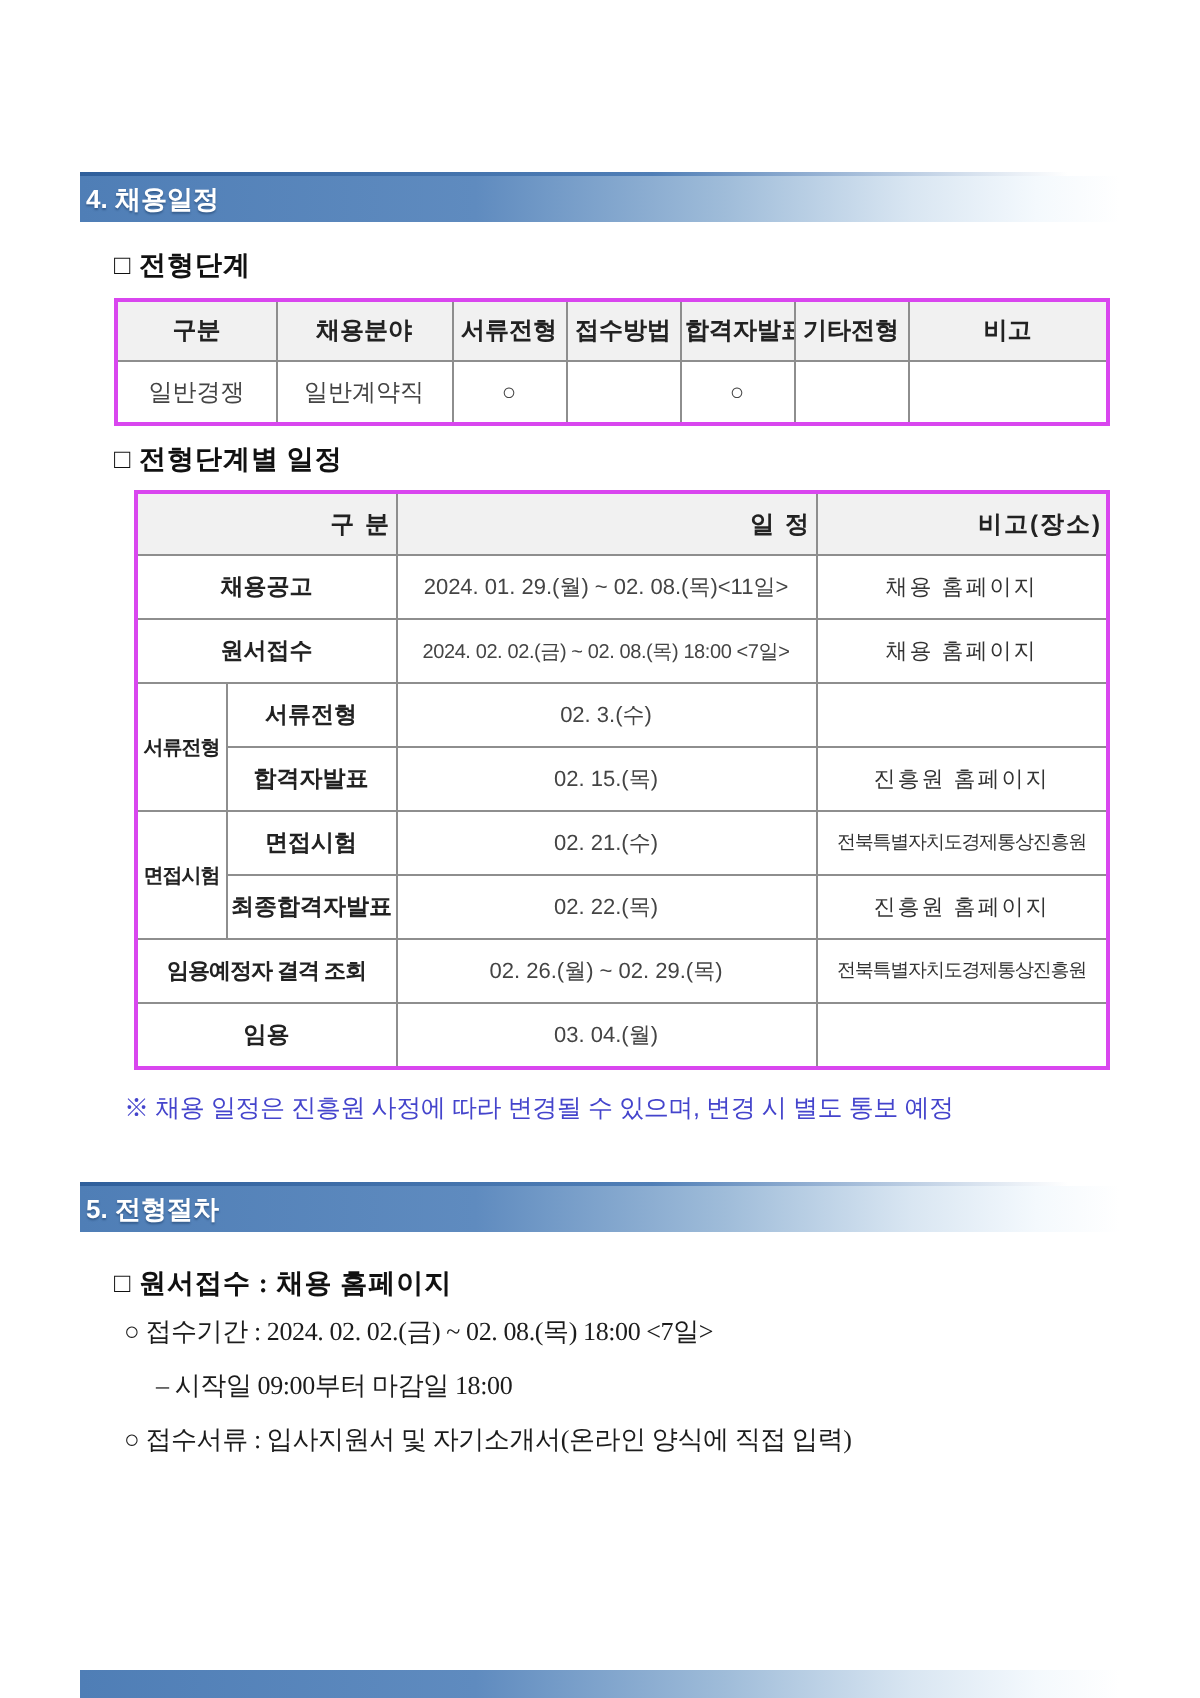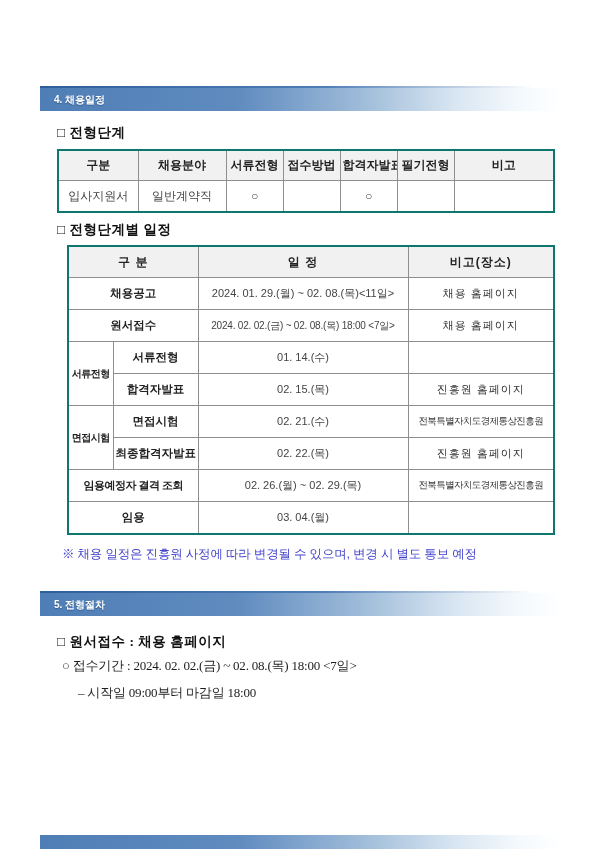--- a/index.html
+++ b/index.html
@@ -3,38 +3,38 @@
 <meta charset="utf-8">
 <style>
   html,body{margin:0;padding:0;background:#fff;}
   .page{position:relative;width:600px;height:849px;background:#fff;overflow:hidden;
         font-family:"Liberation Serif",serif;color:#222;}
   
   .section-bar{position:absolute;left:40px;width:520px;height:23px;
     background:linear-gradient(to right,#4f7eb6 0%,#5f8bbf 38%,#9fbcd9 62%,#d9e6f2 80%,#f4f9fd 92%,#ffffff 100%);}
   .section-bar::before{content:"";position:absolute;left:0;top:-2px;width:100%;height:2px;
     background:linear-gradient(to right,#2f5f9b 0%,#4f7eb6 55%,rgba(79,126,182,0) 95%);}
-  .section-bar .bar-title{display:block;line-height:23px;padding-left:14px;
-    font-family:"Liberation Sans",sans-serif;font-weight:bold;font-size:10px;color:#fff;
+  .section-bar .bar-title{display:block;line-height:23px;padding-left:3px;
+    font-family:"Liberation Sans",sans-serif;font-weight:bold;font-size:13px;color:#fff;
     text-shadow:0 1px 1px rgba(20,50,90,.45);}
   
   .sq-heading{position:absolute;left:57px;font-size:13.5px;font-weight:bold;color:#111;
     font-family:"Liberation Serif",serif;letter-spacing:.5px;}
   
   table{border-collapse:collapse;table-layout:fixed;position:absolute;
     font-family:"Liberation Sans",sans-serif;color:#333;}
-  table.bordered{border:2px solid #0f766e;}
+  table.bordered{border:2px solid #d946ef;}
   .bordered th,.bordered td{border:1px solid #8e8e8e;text-align:center;vertical-align:middle;
     padding:0 2px;overflow:hidden;white-space:nowrap;}
   .bordered th{background:#f1f1f1;font-weight:bold;font-size:12px;color:#222;}
   #stage-table{left:57px;top:149px;width:496px;}
   #stage-table th{height:29px;}
   #stage-table td{height:30px;font-size:12px;color:#444;}
   #schedule-table{left:67px;top:245px;width:486px;}
-  #schedule-table th{height:30px;letter-spacing:1px;}
+  #schedule-table th{height:30px;letter-spacing:1px;text-align:right;}
   #schedule-table td{height:31px;}
   .lbl{font-weight:bold;font-size:11.5px;color:#222;}
   .lbl-tight{font-weight:bold;font-size:11px;letter-spacing:-0.5px;color:#222;}
   .grp{font-weight:bold;font-size:10px;letter-spacing:-0.5px;color:#222;}
   .date{font-size:11px;color:#444;}
   .date-sm{font-size:10px;color:#444;letter-spacing:-0.2px;}
   .note-cell{font-size:11px;color:#333;letter-spacing:1px;}
   .note-long{font-size:9.5px;letter-spacing:-0.6px;color:#333;}
   .circle{font-size:12px;color:#555;}
   
@@ -71,25 +71,25 @@
         <col style="width:57px">
         <col style="width:100px">
     </colgroup>
     <tbody>
         <tr>
       <th>구분</th>
       <th>채용분야</th>
       <th>서류전형</th>
       <th>접수방법</th>
       <th>합격자발표</th>
-      <th>필기전형</th>
+      <th>기타전형</th>
       <th>비고</th>
     </tr>
     <tr>
-      <td>입사지원서</td>
+      <td>일반경쟁</td>
       <td>일반계약직</td>
       <td class="circle">○</td>
       <td></td>
       <td class="circle">○</td>
       <td></td>
       <td></td>
     </tr>
   </tbody>
     </table>
 
@@ -114,21 +114,21 @@
       <td class="note-cell">채용 홈페이지</td>
     </tr>
     <tr>
       <td colspan="2" class="lbl">원서접수</td>
       <td class="date-sm">2024. 02. 02.(금) ~ 02. 08.(목) 18:00 &lt;7일&gt;</td>
       <td class="note-cell">채용 홈페이지</td>
     </tr>
     <tr>
       <td rowspan="2" class="grp">서류전형</td>
       <td class="lbl">서류전형</td>
-      <td class="date">01. 14.(수)</td>
+      <td class="date">02. 3.(수)</td>
       <td class="note-cell"></td>
     </tr>
     <tr>
       <td class="lbl">합격자발표</td>
       <td class="date">02. 15.(목)</td>
       <td class="note-cell">진흥원 홈페이지</td>
     </tr>
     <tr>
       <td rowspan="2" class="grp">면접시험</td>
       <td class="lbl">면접시험</td>
@@ -157,17 +157,18 @@
 
   <div class="section-bar" style="top:593px">
     <span class="bar-title">5. 전형절차</span>
   </div>
 
   <div class="sq-heading" style="top:633px">□ 원서접수 : 채용 홈페이지</div>
 
   <div class="bullets">
     <div class="b-line">○  접수기간 : 2024. 02. 02.(금) ~ 02. 08.(목) 18:00 &lt;7일&gt;</div>
     <div class="b-line indent">–  시작일 09:00부터 마감일 18:00</div>
+    <div class="b-line">○  접수서류 : 입사지원서 및 자기소개서(온라인 양식에 직접 입력)</div>
   </div>
 
   <div class="bottom-bar"></div>
 
 </div>
 
 </body></html>

